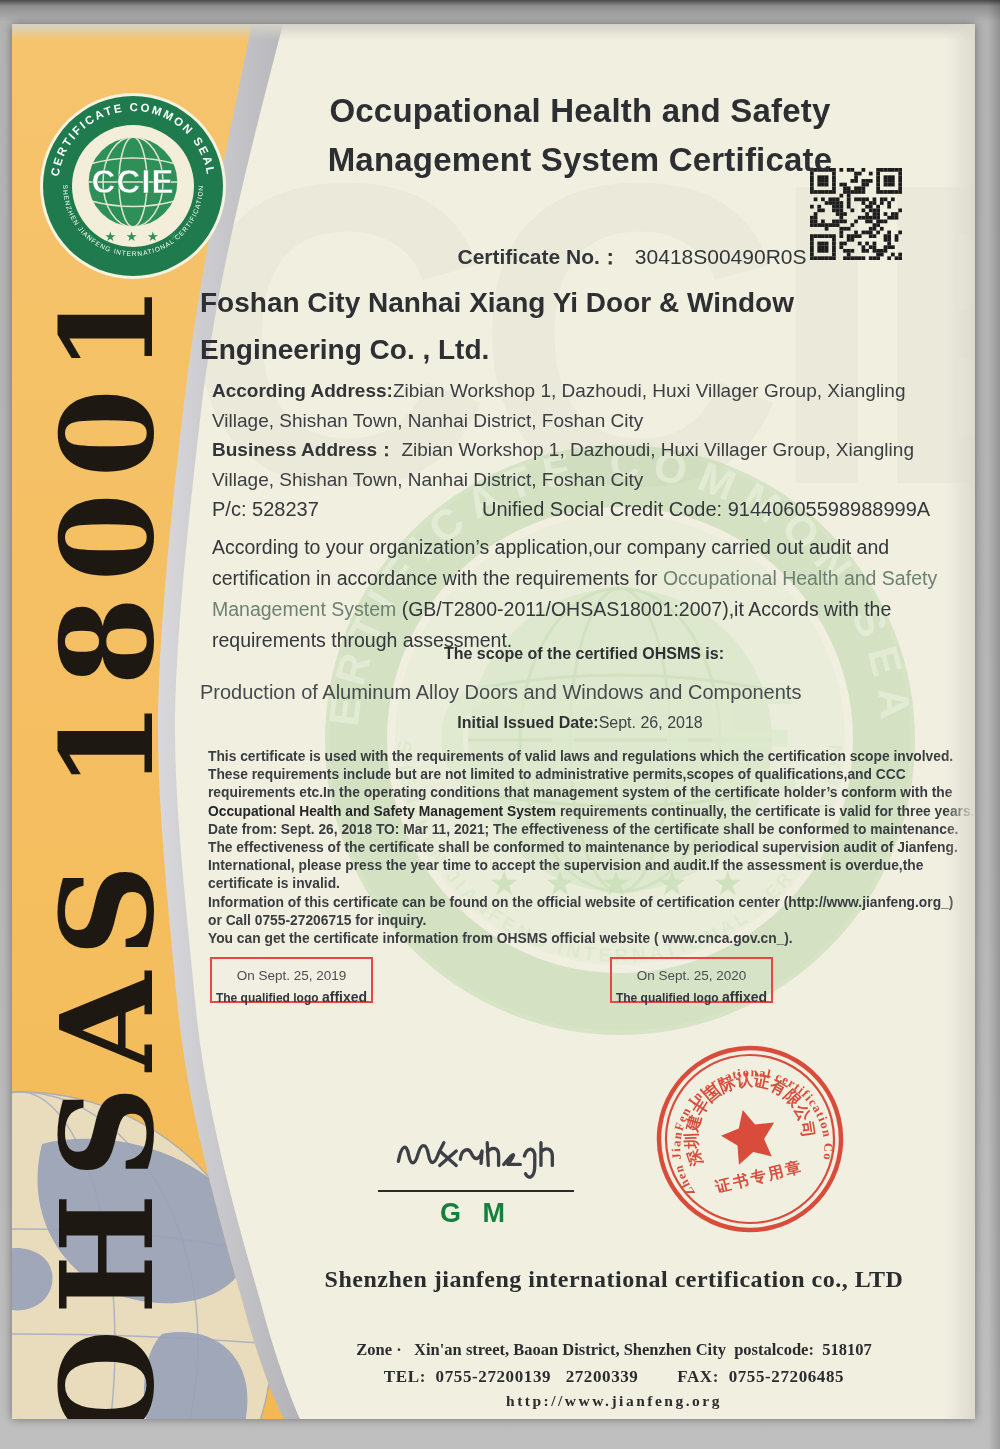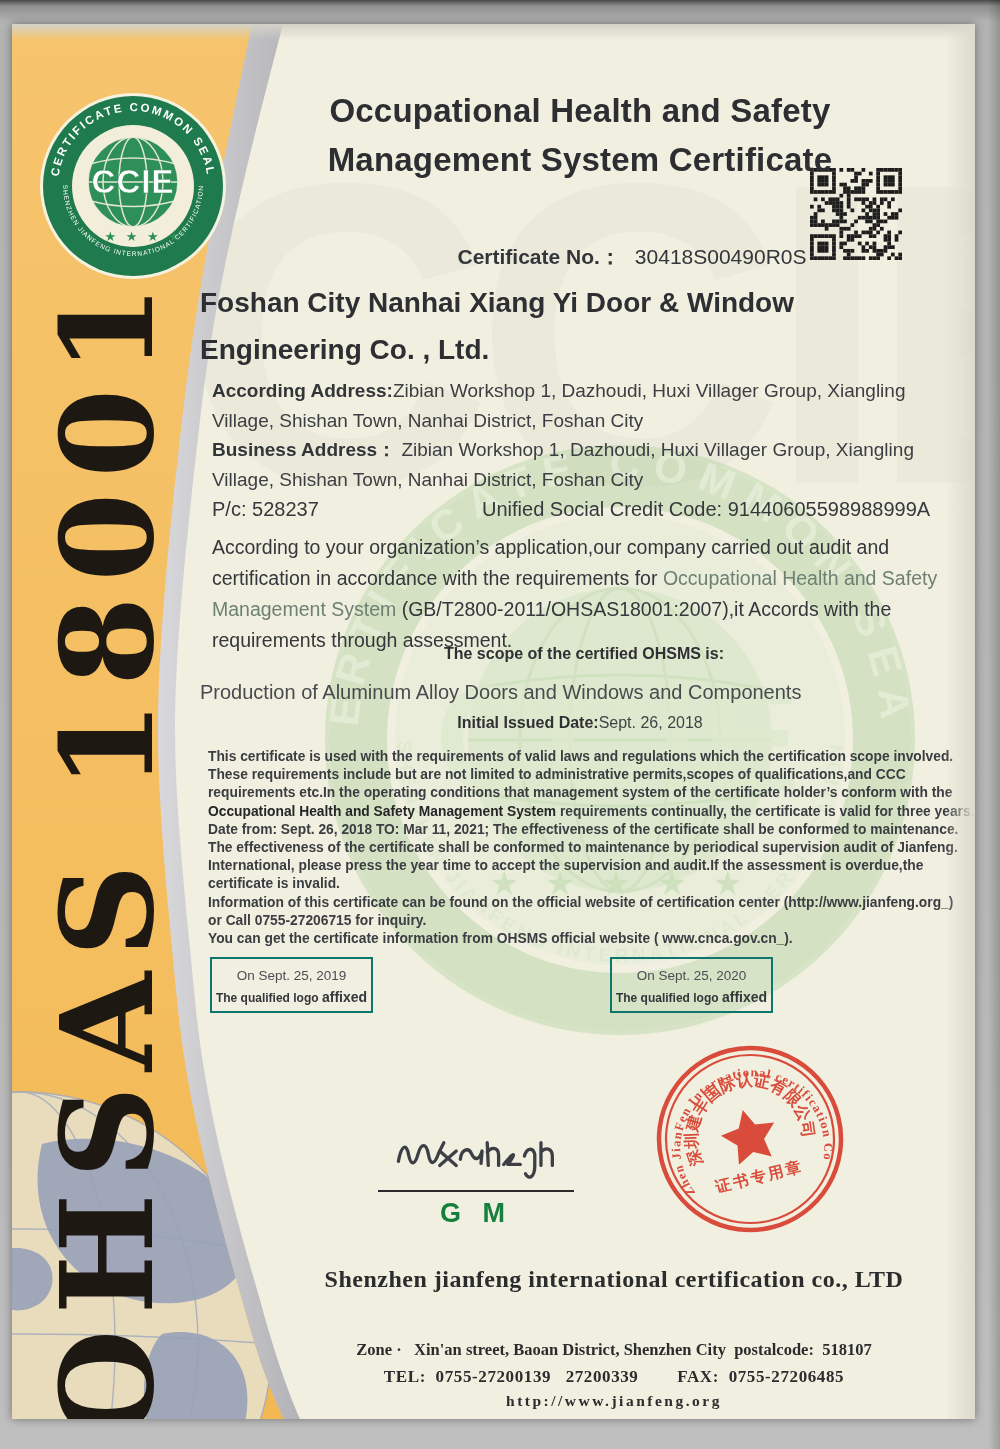--- a/index.html
+++ b/index.html
@@ -51,21 +51,21 @@
   .body-par .hl{color:#6d8173;}
   .scope-h{left:192px;top:621px;width:760px;text-align:center;font-size:16px;font-weight:bold;color:#2e3033;}
   .scope-v{left:188px;top:657px;width:760px;font-size:20px;color:#474a4e;}
   .issued{left:188px;top:690px;width:760px;text-align:center;font-size:16px;color:#404347;}
   .issued .lab{font-weight:bold;color:#2e3033;}
   .fine{left:196px;top:724px;width:752px;font-size:13.8px;line-height:18.2px;
         font-weight:bold;color:#3a3d41;}
   .fine .ln{white-space:nowrap;}
   .fine .xb{color:#242628;}
 
-  .lbox{width:163px;height:56px;border:2px solid #0f766e;background:rgba(255,255,255,.06);
+  .lbox{width:163px;height:46px;border:2px solid #ef4444;background:rgba(255,255,255,.06);
         text-align:center;z-index:6;}
   .lbox .d{margin-top:9px;font-size:13.5px;color:#4a4d52;}
   .lbox .c{margin-top:6px;font-size:12px;font-weight:bold;color:#33363a;}
   .lbox .c .tail{font-size:14px;}
   .box1{left:198px;top:933px;}
   .box2{left:598px;top:933px;}
 
   .sig{left:378px;top:1096px;width:180px;height:62px;z-index:6;}
   .sig-line{left:366px;top:1166px;width:196px;height:0;border-top:2.5px solid #2b2b2b;z-index:6;}
   .gm{left:366px;top:1174px;width:196px;text-align:center;font-size:27px;font-weight:bold;

